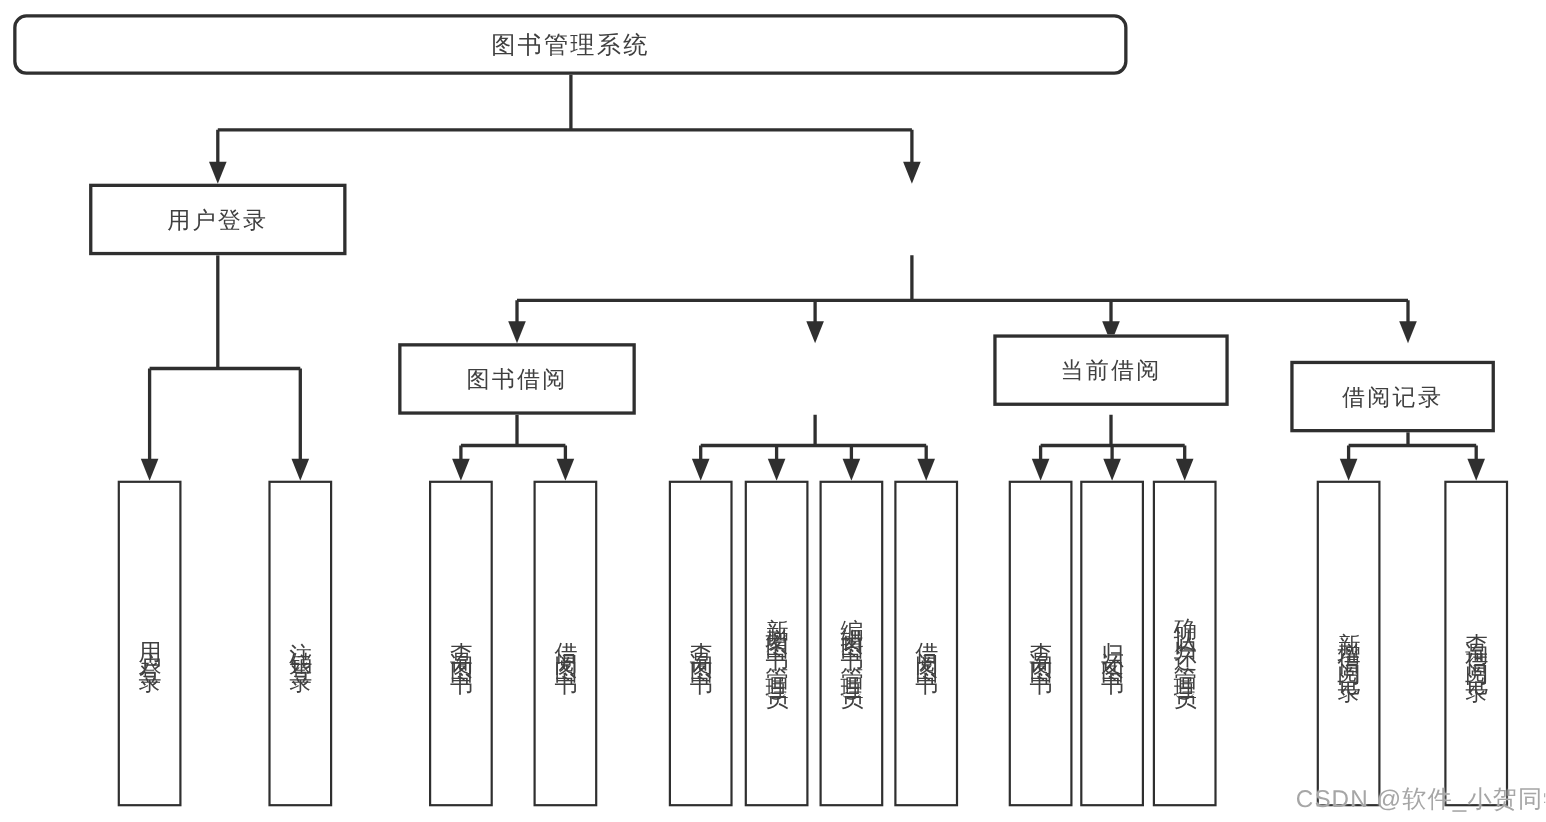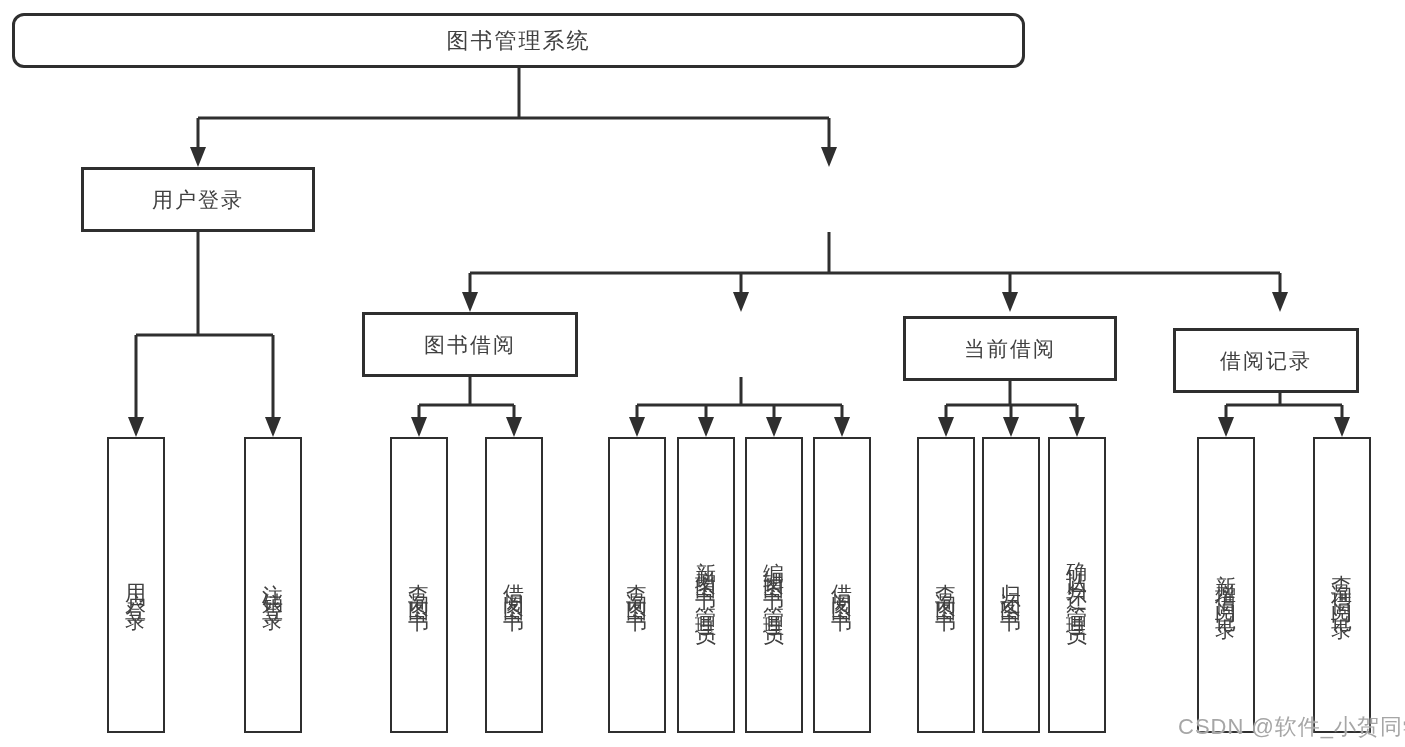--- a/index.html
+++ b/index.html
@@ -73,21 +73,21 @@
     <span class="hlabel">图书管理系统</span>
   </div>
 
   <div class="node" style="left:81px;top:167px;width:234px;height:65px;">
     <span class="hlabel">用户登录</span>
   </div>
 
   <div class="node" style="left:362px;top:312px;width:216px;height:65px;">
     <span class="hlabel">图书借阅</span>
   </div>
-  <div class="node" style="left:903px;top:316px;width:214px;height:65px;">
+  <div class="node" style="left:903px;top:304px;width:214px;height:65px;">
     <span class="hlabel">当前借阅</span>
   </div>
   <div class="node" style="left:1173px;top:328px;width:186px;height:65px;">
     <span class="hlabel">借阅记录</span>
   </div>
 
   <div class="leaf" style="left:107px;">
     <span class="vtext">用户登录</span>
   </div>
   <div class="leaf" style="left:244px;">

